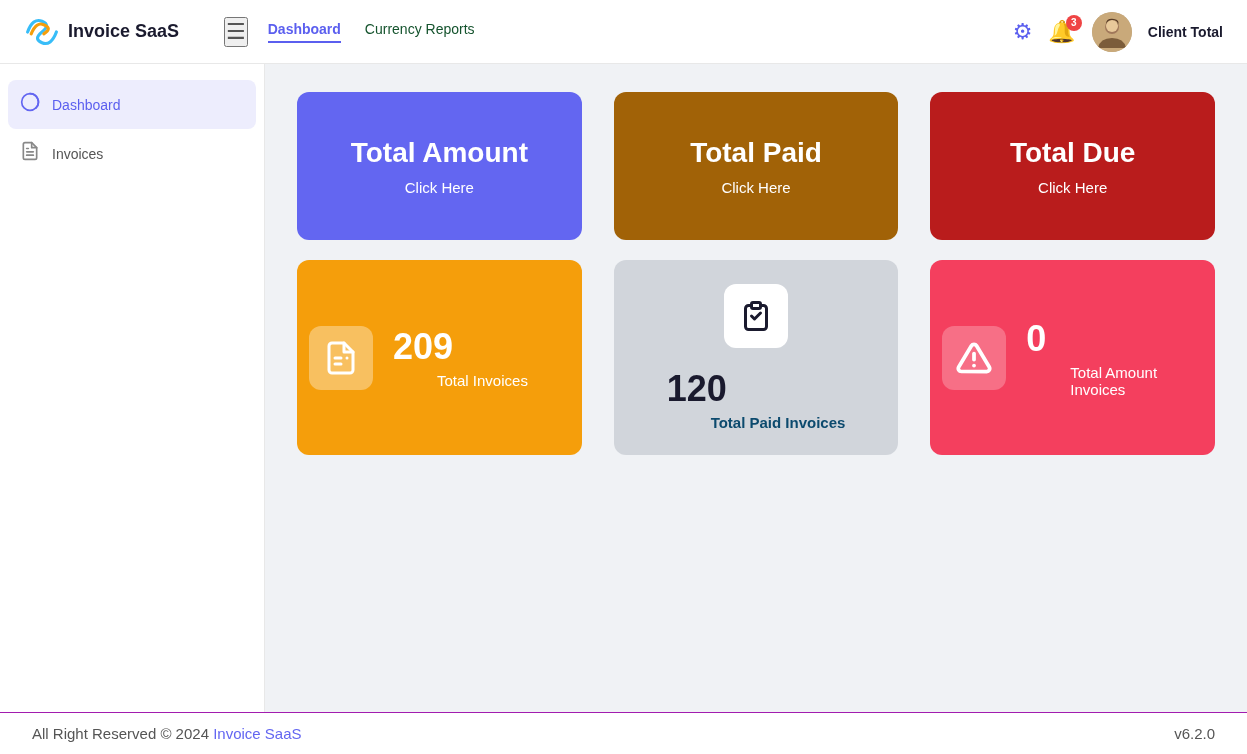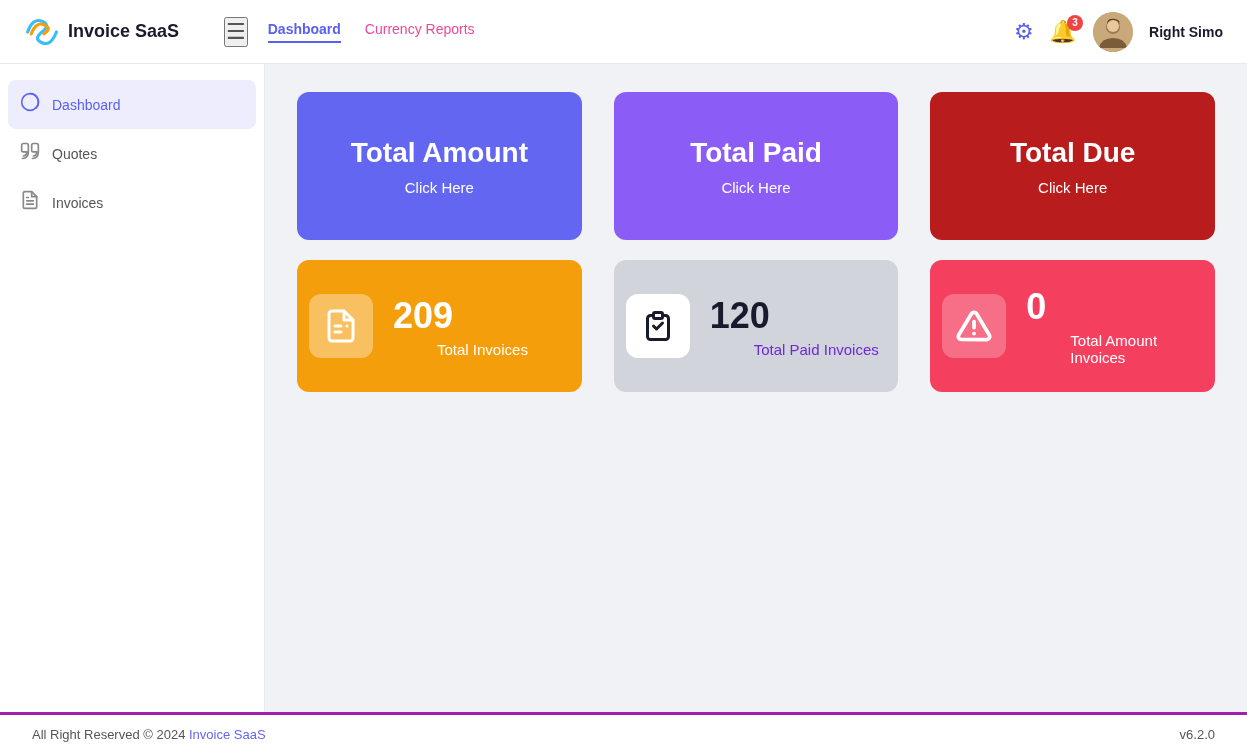--- a/index.html
+++ b/index.html
@@ -9,21 +9,21 @@
     .topnav {
       display: flex; align-items: center; background: #fff;
       height: 64px; padding: 0 24px; border-bottom: 1px solid #e8e8e8;
       flex-shrink: 0; z-index: 10;
     }
     .logo-area { display: flex; align-items: center; gap: 8px; min-width: 200px; }
     .logo-icon { width: 36px; height: 36px; }
     .logo-text { font-size: 18px; font-weight: 700; color: #1a1a2e; }
     .hamburger { font-size: 22px; color: #555; cursor: pointer; margin-right: 20px; }
     .nav-links { display: flex; gap: 24px; flex: 1; }
-    .nav-link { font-size: 14px; color: #ec4899; cursor: pointer; padding-bottom: 4px; text-decoration: none; }
+    .nav-link { font-size: 14px; color: #14532d; cursor: pointer; padding-bottom: 4px; text-decoration: none; }
     .nav-link.active { color: #5b5fef; border-bottom: 2px solid #5b5fef; font-weight: 600; }
     .nav-right { display: flex; align-items: center; gap: 16px; margin-left: auto; }
     .gear-btn { background: none; border: none; cursor: pointer; font-size: 22px; color: #5b5fef; }
     .bell-wrap { position: relative; cursor: pointer; }
     .bell-btn { background: none; border: none; cursor: pointer; font-size: 22px; color: #5b5fef; }
     .badge { position: absolute; top: -4px; right: -6px; background: #ef4444; color: #fff; font-size: 10px; font-weight: 700; border-radius: 50%; width: 16px; height: 16px; display: flex; align-items: center; justify-content: center; }
     .avatar { width: 40px; height: 40px; border-radius: 50%; background: #c0a880; overflow: hidden; display: flex; align-items: center; justify-content: center; }
     .avatar-svg { width: 40px; height: 40px; }
     .username { font-size: 14px; font-weight: 600; color: #1a1a2e; }
 
@@ -49,49 +49,49 @@
     
     .cards-row { display: flex; gap: 32px; margin-bottom: 20px; }
     .card {
       flex: 1; border-radius: 12px; padding: 32px 28px;
       display: flex; flex-direction: column; align-items: center; justify-content: center;
       cursor: pointer; min-height: 148px;
     }
     .card-title { font-size: 28px; font-weight: 800; color: #fff; margin-bottom: 10px; text-align: center; }
     .card-link { font-size: 15px; color: #fff; text-align: center; }
     .card-purple { background: #6366f1; }
-    .card-green { background: #8b5cf6; }
+    .card-green { background: #a16207; }
     .card-blue { background: #b91c1c; }
 
     
     .card2 {
       flex: 1; border-radius: 12px; padding: 24px 12px;
       display: flex; align-items: center; gap: 20px;
       cursor: pointer; min-height: 132px;
     }
     .card2-orange { background: #f59e0b; }
-    .card2-gray { background: #d1d5db; }
+    .card2-gray { background: #d1d5db; flex-direction: column; }
     .card2-red { background: #f43f5e; }
     .card2-icon-wrap {
       width: 64px; height: 64px; border-radius: 12px;
       display: flex; align-items: center; justify-content: center;
       flex-shrink: 0;
     }
     .icon-orange { background: rgba(255,255,255,0.35); }
     .card2-info { display: flex; flex-direction: column; }
     .card2-num { font-size: 36px; font-weight: 800; color: #fff; }
     .card2-label { font-size: 15px; color: #fff; margin-top: 4px; margin-left: 44px; }
     .card2-num-dark { color: #1a1a2e; }
-    .card2-label-dark { color: #6d28d9; }
+    .card2-label-dark { color: #0c4a6e; font-weight: bold; }
 
     
     .footer {
-      background: #fff; border-top: 3px solid #a21caf;
+      background: #fff; border-top: 1px solid #a21caf;
       padding: 12px 32px; display: flex; justify-content: space-between;
-      align-items: center; font-size: 13px; color: #555; flex-shrink: 0;
+      align-items: center; font-size: 15px; color: #555; flex-shrink: 0;
     }
     .footer-link { color: #6366f1; text-decoration: none; }
   </style>
 </head>
 <body>
 
 <div class="topnav">
   <div class="logo-area">
     <svg class="logo-icon" viewBox="0 0 40 40">
       <path d="M4 20 Q10 4 20 8 Q30 12 20 20 Q10 28 20 32 Q30 36 36 20" stroke="#38bdf8" stroke-width="3.5" fill="none" stroke-linecap="round"></path>
@@ -112,44 +112,35 @@
     </div>
     <div class="avatar">
       <svg class="avatar-svg" viewBox="0 0 40 40" xmlns="http://www.w3.org/2000/svg">
         <circle cx="20" cy="20" r="20" fill="#c9a97a"></circle>
         <circle cx="20" cy="15" r="7" fill="#a0785a"></circle>
         <path d="M6 36 Q8 26 20 26 Q32 26 34 36" fill="#7b5c3a"></path>
         <circle cx="20" cy="14" r="6" fill="#e8c99a"></circle>
         <path d="M14 12 Q16 8 20 8 Q26 8 26 13 Q28 8 22 7 Q14 6 14 12Z" fill="#5a3e28"></path>
       </svg>
     </div>
-    <span class="username">Right Simo</span>
+    <span class="username">Client Total</span>
   </div>
 </div>
 
 <div class="layout">
 
   <aside class="sidebar">
     <div class="sidebar-item active">
       <span class="icon">
         <svg width="20" height="20" viewBox="0 0 24 24" fill="none" stroke="#6366f1" stroke-width="2" stroke-linecap="round" stroke-linejoin="round">
           <circle cx="12" cy="12" r="10"></circle>
             <path d="M12 2a10 10 0 0 1 7 17.3"></path>
         </svg>
       </span>
       <span>Dashboard</span>
-    </div>
-    <div class="sidebar-item">
-      <span class="icon">
-        <svg width="20" height="20" viewBox="0 0 24 24" fill="none" stroke="#888" stroke-width="2" stroke-linecap="round" stroke-linejoin="round">
-          <path d="M3 21c3 0 7-1 7-8V5c0-1.25-.75-2-2-2H4c-1.25 0-2 .75-2 2v6c0 1.25.75 2 2 2h4c0 3-2 5-4 5"></path>
-            <path d="M15 21c3 0 7-1 7-8V5c0-1.25-.75-2-2-2h-4c-1.25 0-2 .75-2 2v6c0 1.25.75 2 2 2h4c0 3-2 5-4 5"></path>
-        </svg>
-      </span>
-      <span>Quotes</span>
     </div>
     <div class="sidebar-item">
       <span class="icon">
         <svg width="20" height="20" viewBox="0 0 24 24" fill="none" stroke="#888" stroke-width="2" stroke-linecap="round" stroke-linejoin="round">
           <path d="M14 2H6a2 2 0 0 0-2 2v16a2 2 0 0 0 2 2h12a2 2 0 0 0 2-2V8z"></path>
             <polyline points="14 2 14 8 20 8"></polyline>
             <line x1="16" y1="13" x2="8" y2="13"></line>
             <line x1="16" y1="17" x2="8" y2="17"></line>
             <polyline points="10 9 9 9 8 9"></polyline>
         </svg>

